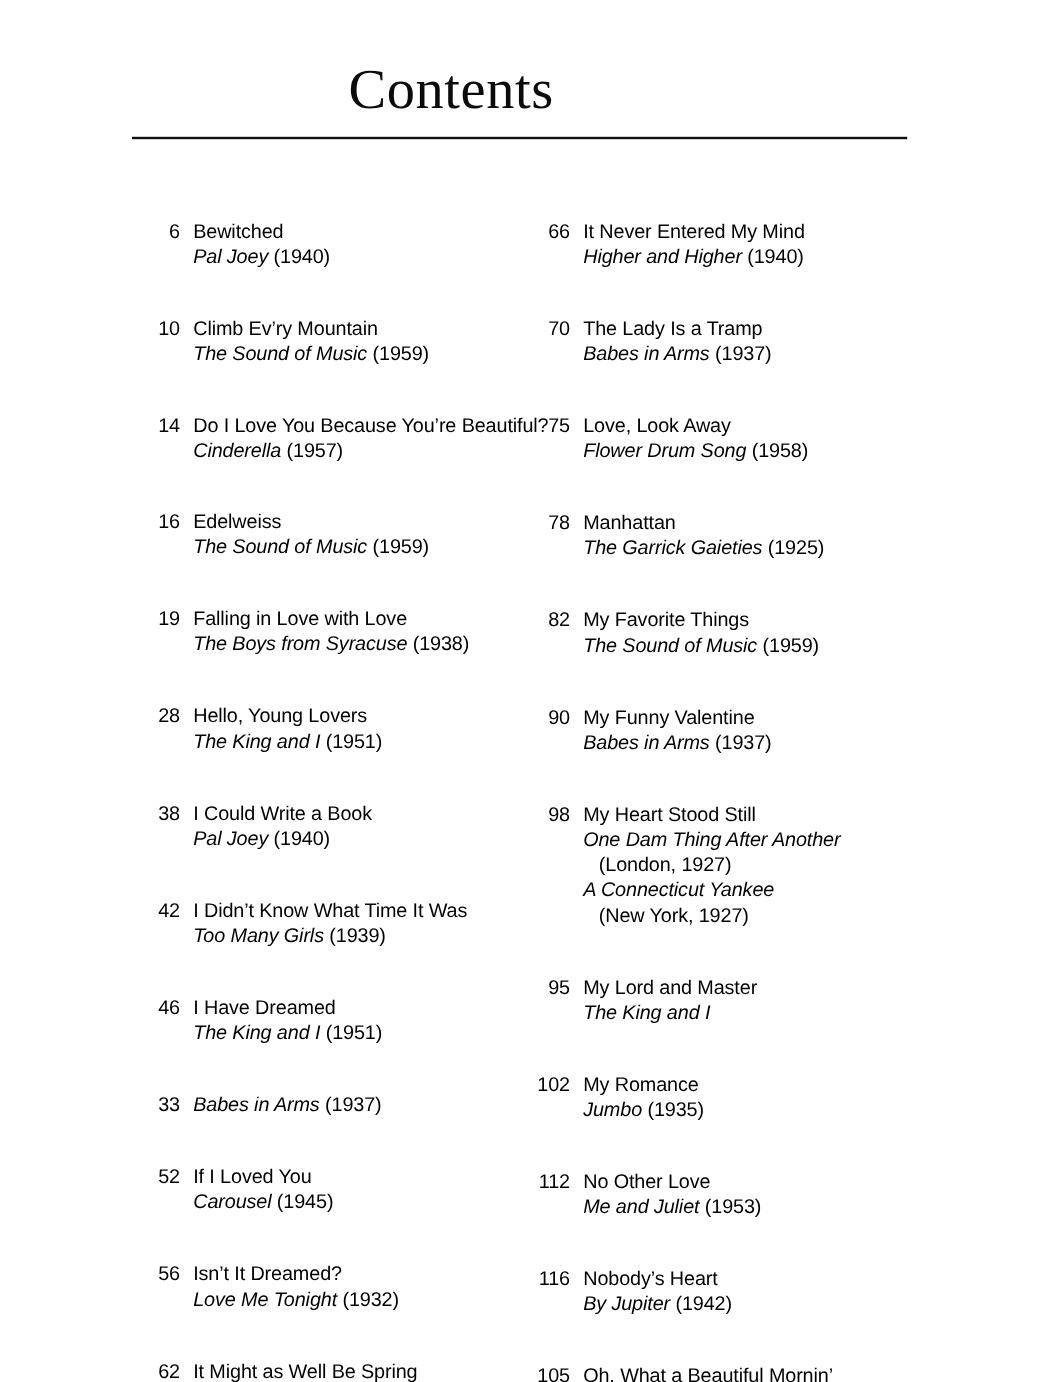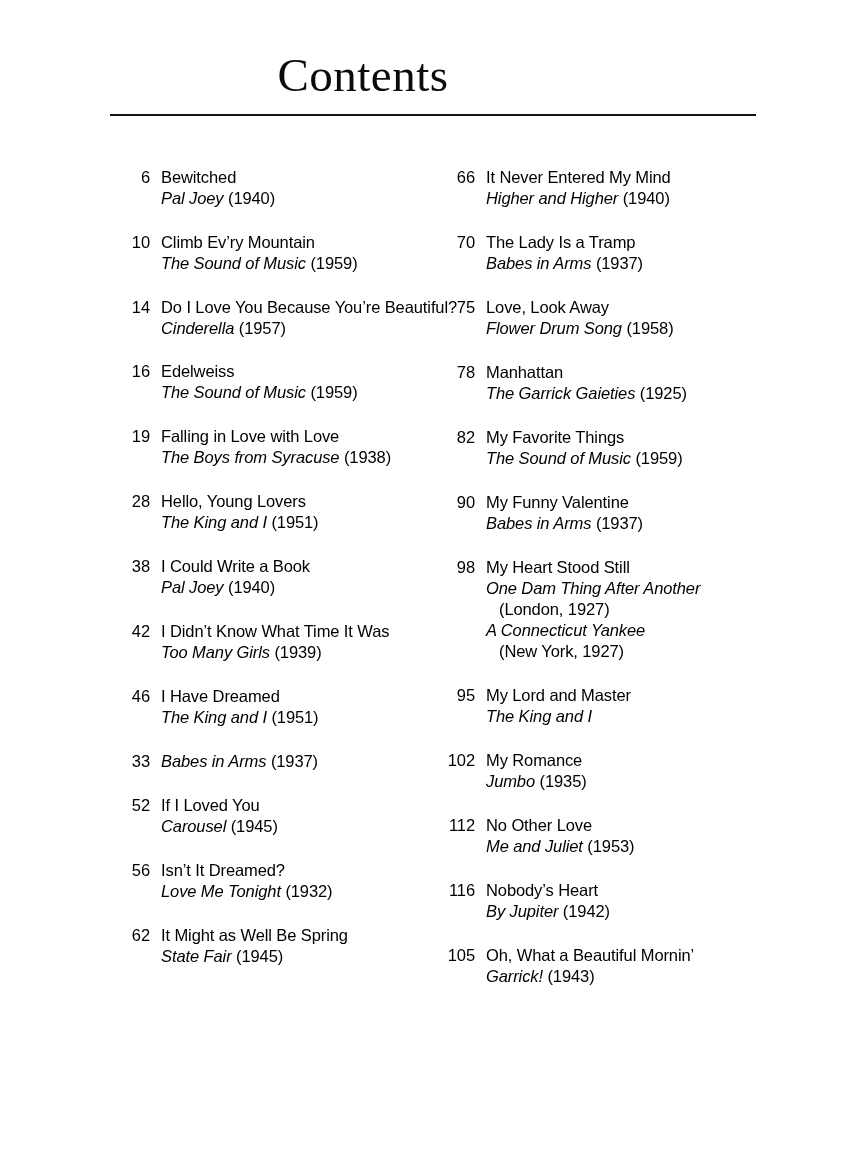--- a/index.html
+++ b/index.html
@@ -17,21 +17,21 @@
     overflow: hidden;
     font-family: "Liberation Sans", sans-serif;
     color: #000000;
     -webkit-font-smoothing: antialiased;
   }
 
   
   .page-title {
     position: absolute;
     top: 52px;
-    left: 3px;
+    left: 16px;
     width: 720px;
     text-align: center;
     font-family: "Liberation Serif", serif;
     font-size: 47px;
     font-weight: 400;
     letter-spacing: 0.5px;
     line-height: 1;
     color: #0b0b0b;
   }
 
@@ -77,20 +77,21 @@
     width: 32px;
     text-align: right;
     font-size: 16.5px;
     line-height: 21px;
     letter-spacing: -0.1px;
   }
 
   .entry-body {
     flex: 1 1 auto;
     padding-left: 11px;
+    margin-top: 16px;
   }
 
   .song-title {
     font-size: 16.5px;
     line-height: 21px;
     letter-spacing: -0.1px;
     white-space: nowrap;
   }
 
   .show-line {

